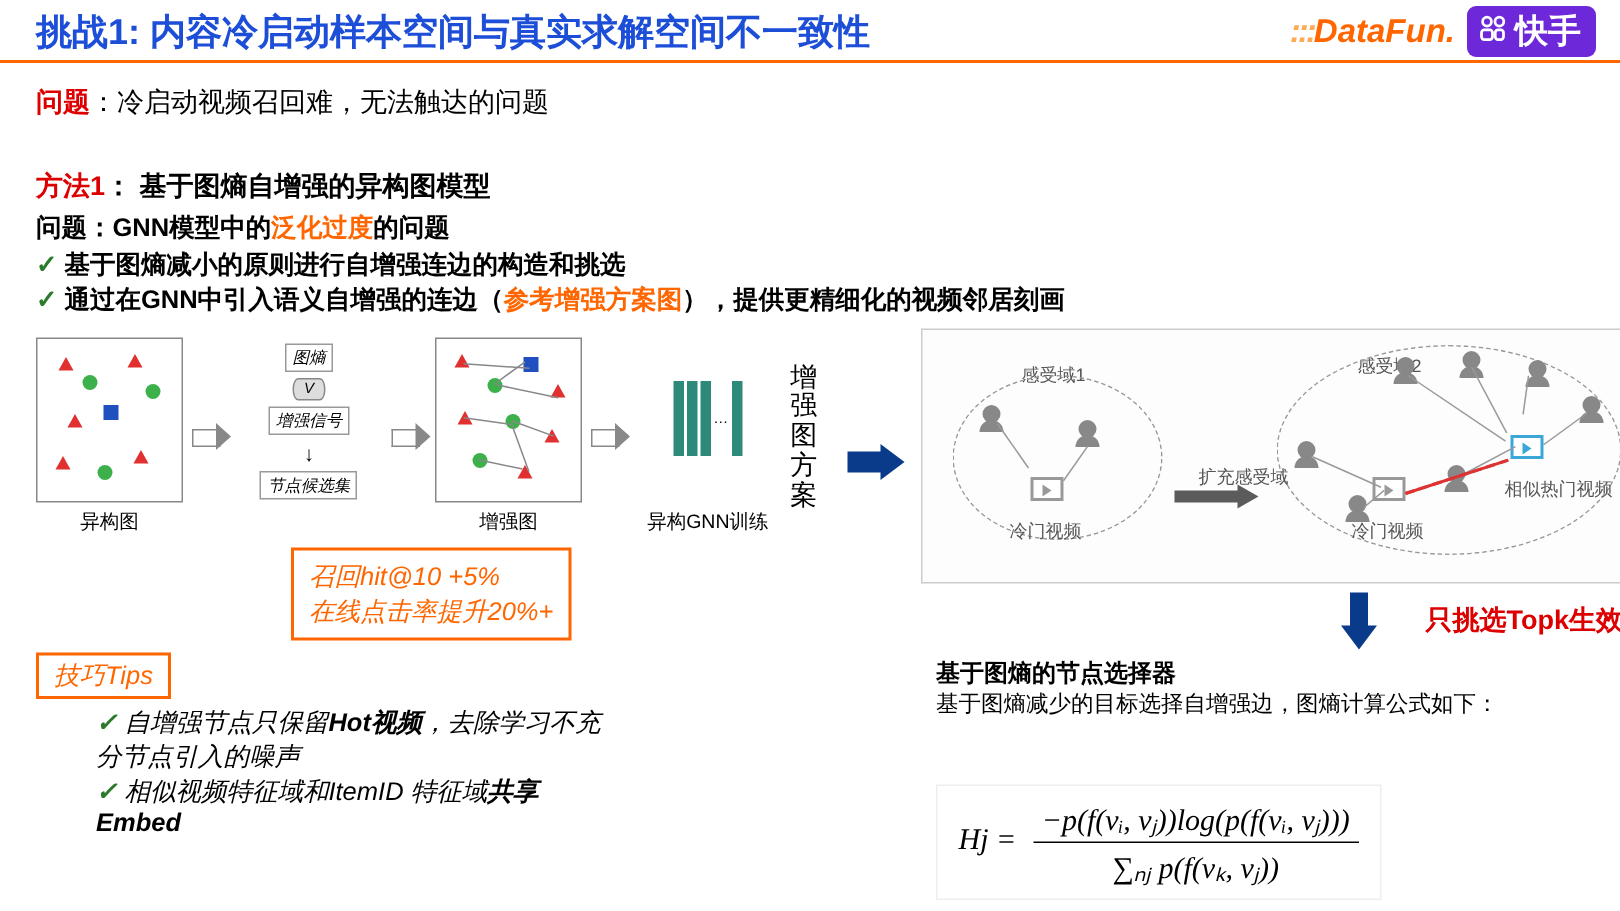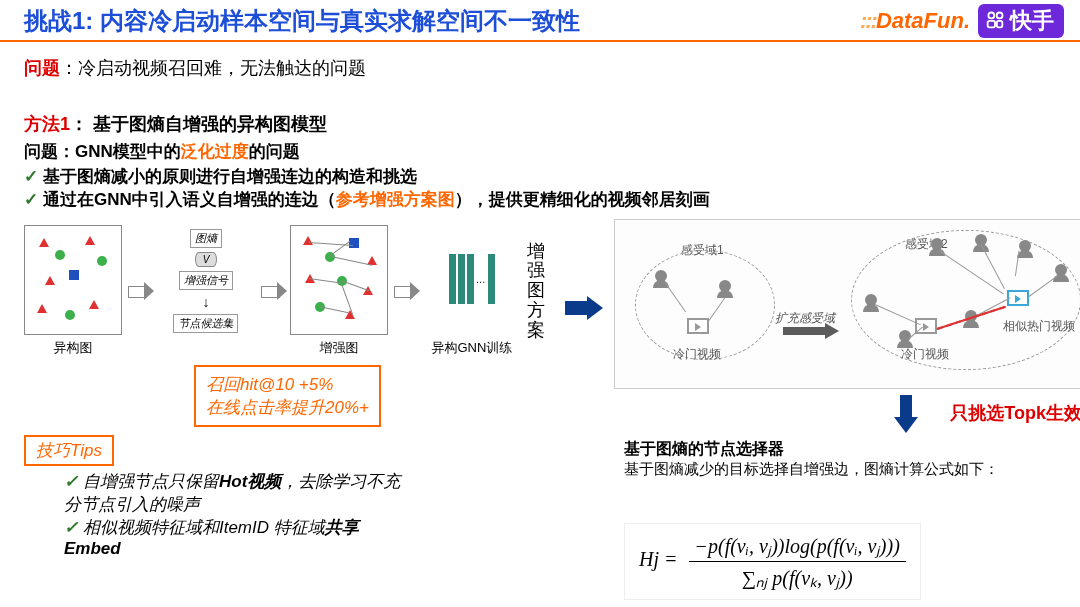--- a/index.html
+++ b/index.html
@@ -283,21 +283,21 @@
         <span class="dashring" style="left:20px; top:30px; width:140px; height:110px;"></span>
         <span class="dashring" style="left:236px; top:10px; width:230px; height:140px;"></span>
 
         <span class="person" style="left:40px; top:50px;"></span>
         <span class="person" style="left:104px; top:60px;"></span>
         <span class="vidbox gray" style="left:72px; top:98px;"></span>
         <span class="rf-label" style="left:58px; top:126px;">冷门视频</span>
         <span class="conn" style="left:50px; top:62px; width:36px; transform:rotate(55deg);"></span>
         <span class="conn" style="left:94px; top:100px; width:28px; transform:rotate(-55deg);"></span>
 
-        <span class="rf-label" style="left:160px; top:90px;font-style:italic;">扩充感受域</span>
+        <span class="rf-label" style="left:184px; top:90px;">扩充感受域</span>
         <div style="position:absolute; left:168px; top:104px; width:60px; height:14px;">
           <div style="width:44px;height:8px;background:#5b5b5b; margin-top:3px;"></div>
           <div style="position:absolute; left:42px; top:-1px; border-left:14px solid #5b5b5b; border-top:8px solid transparent; border-bottom:8px solid transparent;"></div>
         </div>
 
         <span class="person" style="left:250px; top:74px;"></span>
         <span class="person" style="left:284px; top:110px;"></span>
         <span class="vidbox gray" style="left:300px; top:98px;"></span>
         <span class="rf-label" style="left:286px; top:126px;">冷门视频</span>
 

